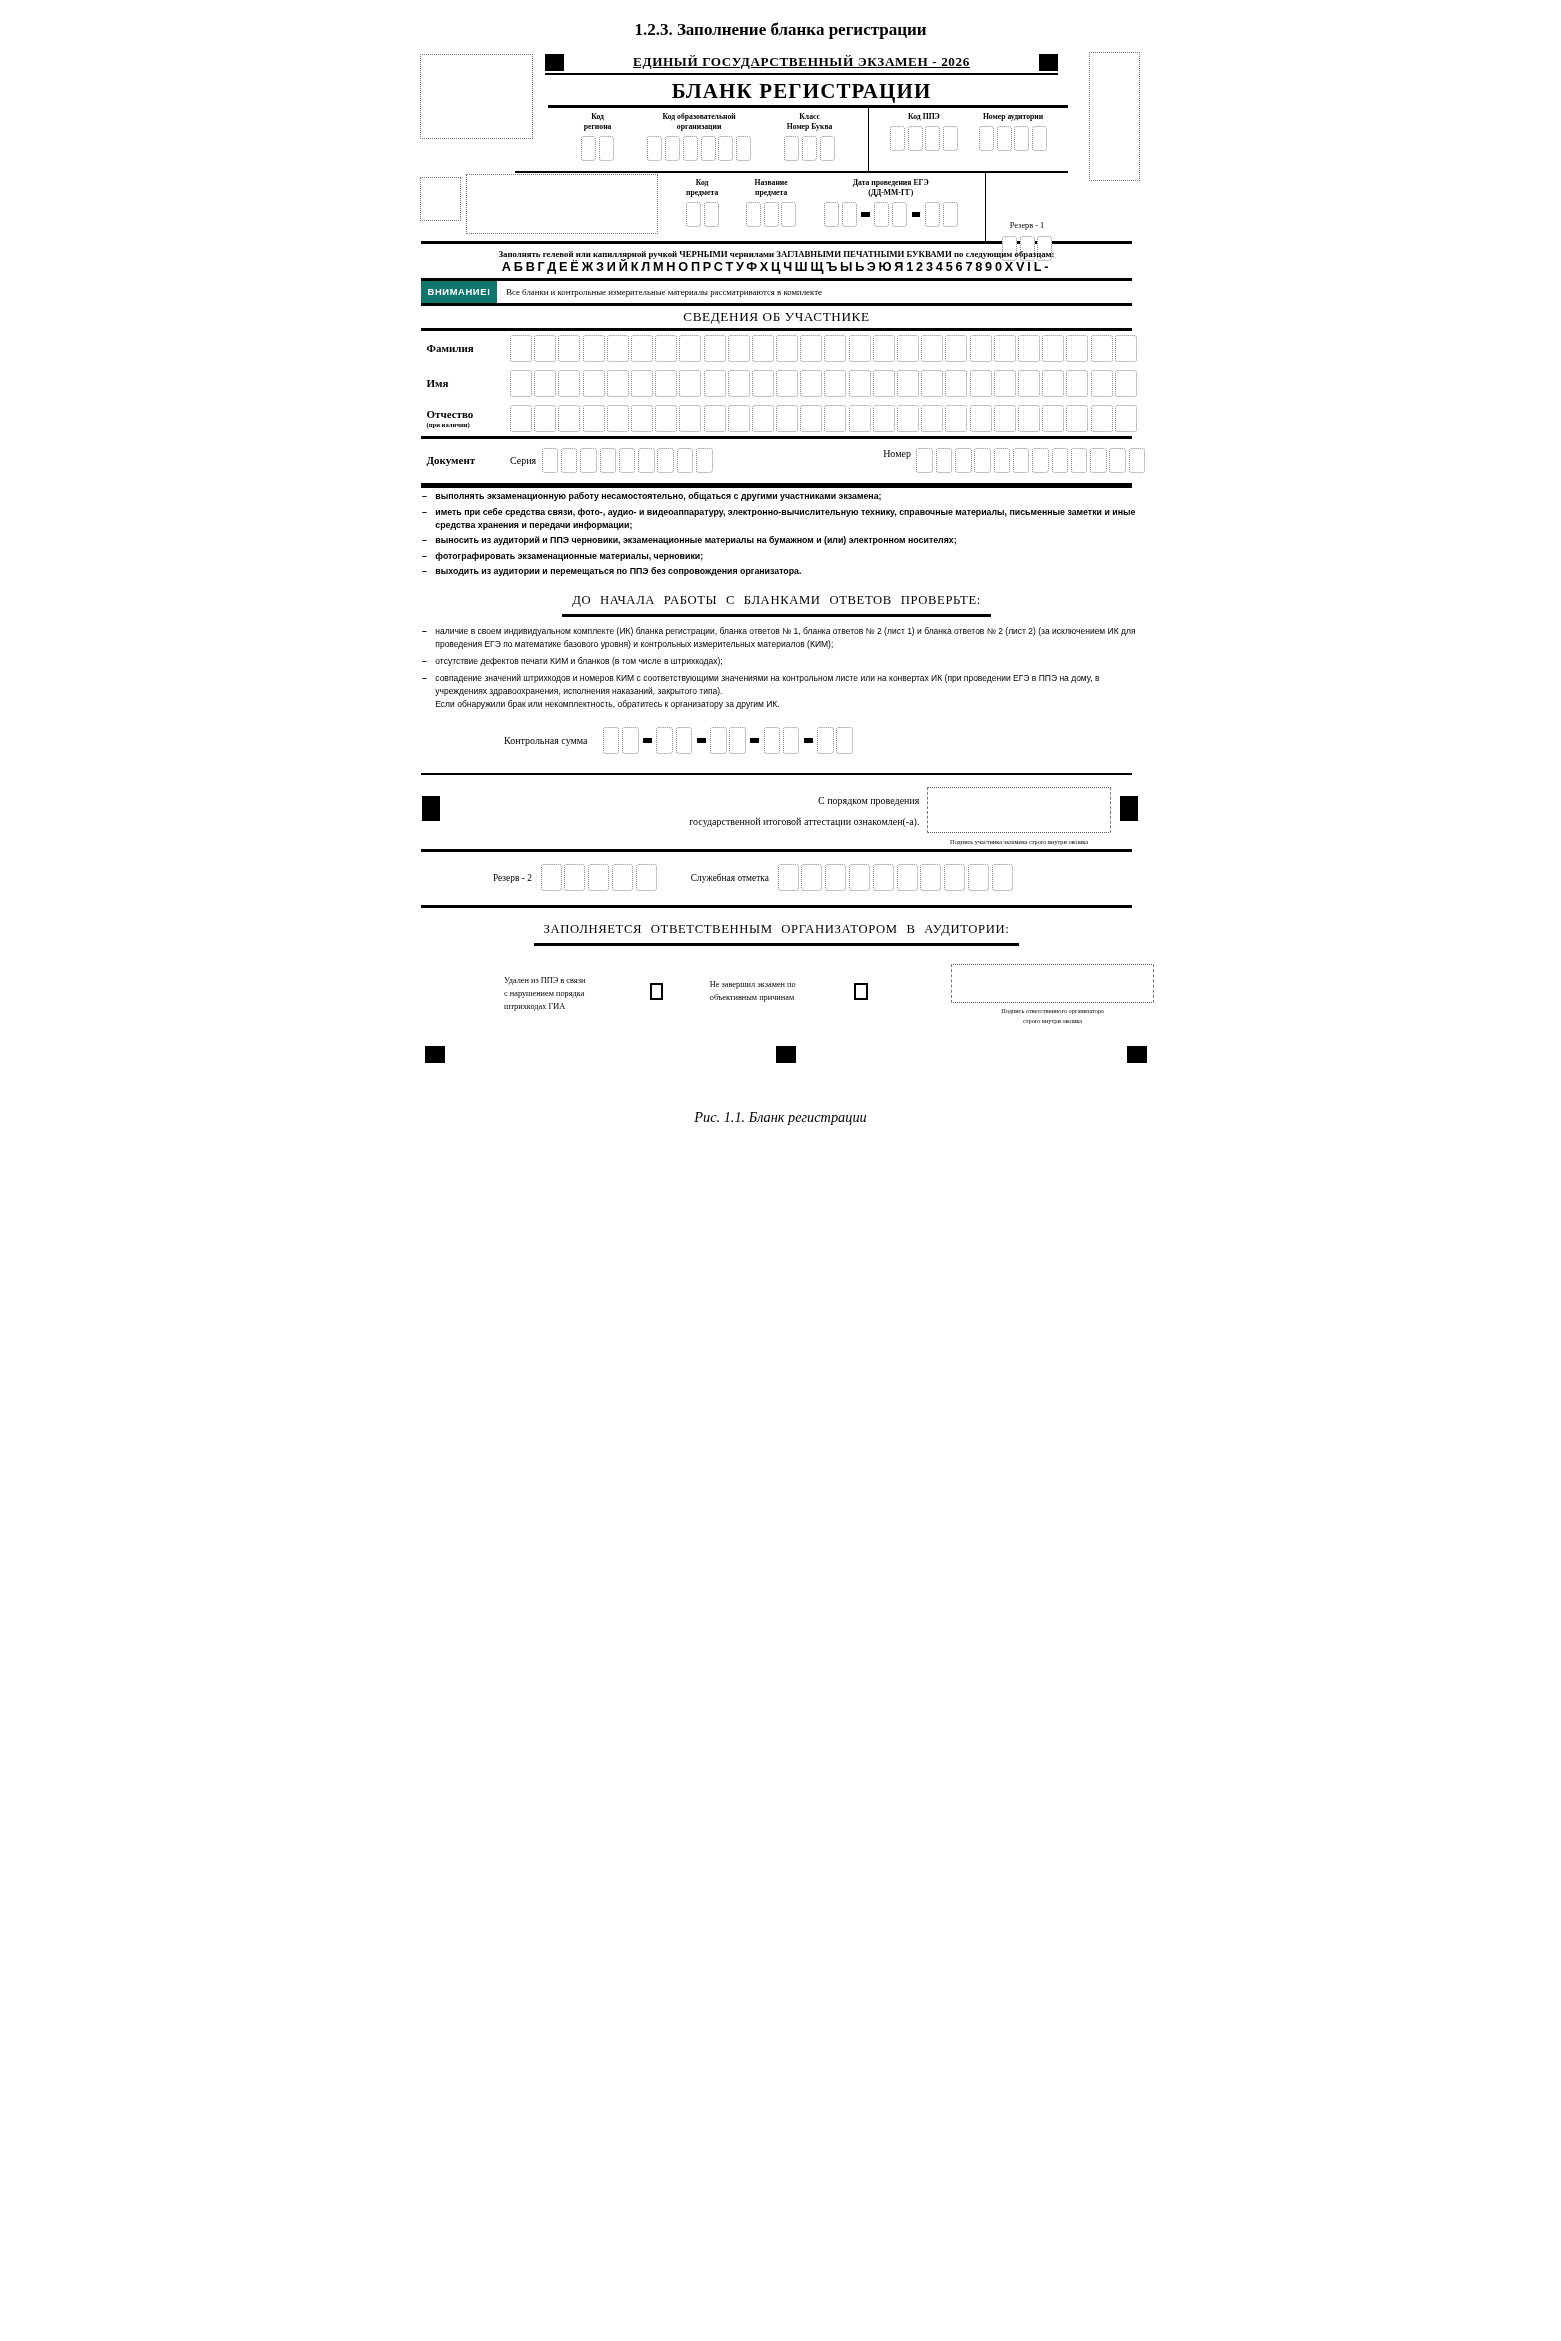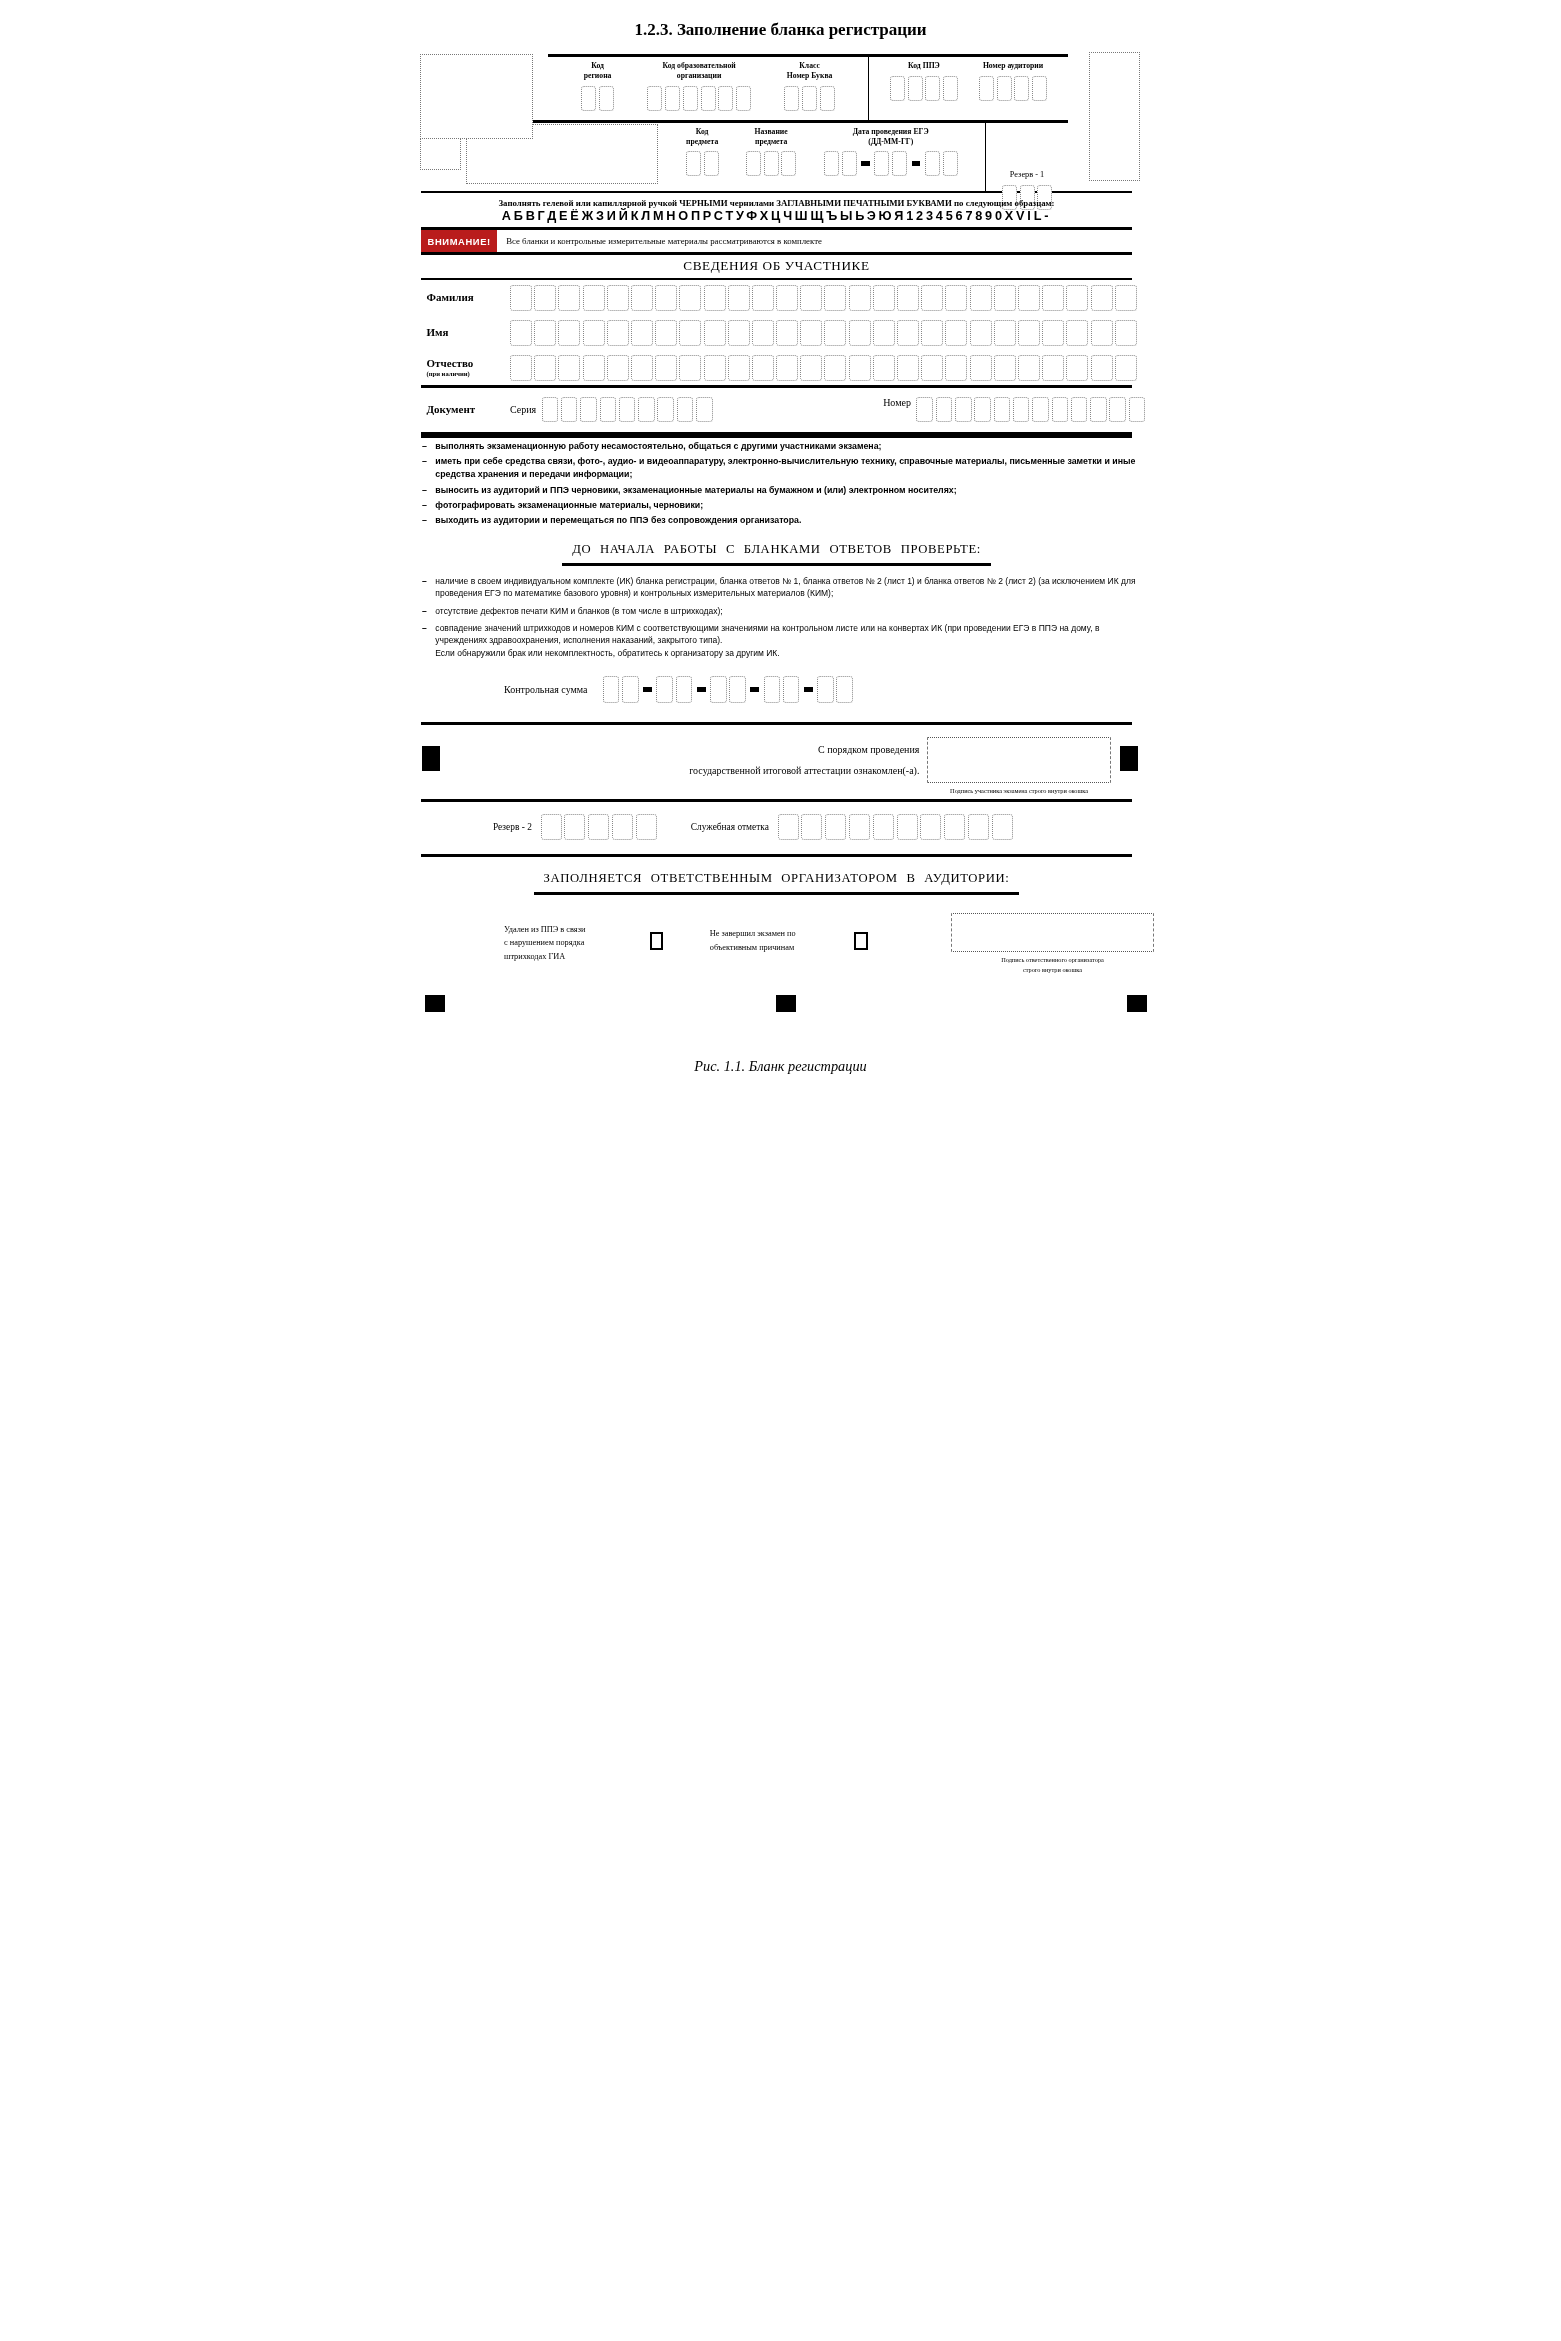--- a/index.html
+++ b/index.html
@@ -46,21 +46,21 @@
   .dash { display: inline-block; width: 8.8px; height: 5px; background: #000; margin: 0 1.7px; flex: none; }
 
   .hr { height: 2.8px; background: #000; }
   .w-full { width: 711px; }
 
   .fill-instruction { font-size: 8.8px; font-weight: bold; text-align: center; margin: 4.4px 0 1.1px; width: 711px; }
   .alphabet { font-family: "Liberation Sans", sans-serif; font-weight: bold; font-size: 12.7px;
     letter-spacing: 2.8px; text-align: center; margin: 1.1px 0 4.4px; width: 711px; white-space: nowrap; }
 
   .attention { display: flex; align-items: center; width: 711px; }
-  .att-badge { background: #b91c1c; color: #fff; font-family: "Liberation Sans", sans-serif;
+  .att-badge { background: #0f766e; color: #fff; font-family: "Liberation Sans", sans-serif;
     font-weight: bold; font-size: 9.4px; letter-spacing: 0.6px; padding: 5.5px 6.6px; flex: none; }
   .att-text { font-size: 8.8px; font-weight: normal; padding-left: 8.8px; }
 
   .section-header { text-align: center; font-size: 13.2px; letter-spacing: 0.6px; padding: 3.3px 0; width: 711px; }
 
   .name-row { display: flex; align-items: center; min-height: 35px; }
   .name-label { width: 89px; font-size: 11px; font-weight: bold; padding-left: 5.5px; line-height: 1; }
   .name-note { display: block; font-size: 6.6px; font-weight: bold; margin-top: 1.7px; }
   .name-cells { display: flex; gap: 2.2px; }
   .name-cells .cell { width: 22px; height: 26.5px; }
@@ -122,20 +122,28 @@
 
 <div class="page">
 
   <div class="page-title">1.2.3. Заполнение бланка регистрации</div>
 
   <div class="form">
 
     <div class="dotbox corner-box"></div>
     <div class="dotbox tall-box"></div>
 
+    <div class="header-center">
+      <div class="exam-title-row">
+        <span class="bsq"></span>
+        <span class="exam-title">ЕДИНЫЙ ГОСУДАРСТВЕННЫЙ ЭКЗАМЕН - 2026</span>
+        <span class="bsq"></span>
+      </div>
+      <div class="form-title">БЛАНК РЕГИСТРАЦИИ</div>
+    </div>
 
     <div class="fields-table">
       <div class="ft-top"></div>
       <div class="ft-row1">
         <div class="ft-row1-left">
           <div class="fgroup">
             <div class="flabel">Код
 региона</div>
             <div class="cells">
                 <span class="cell"></span>

